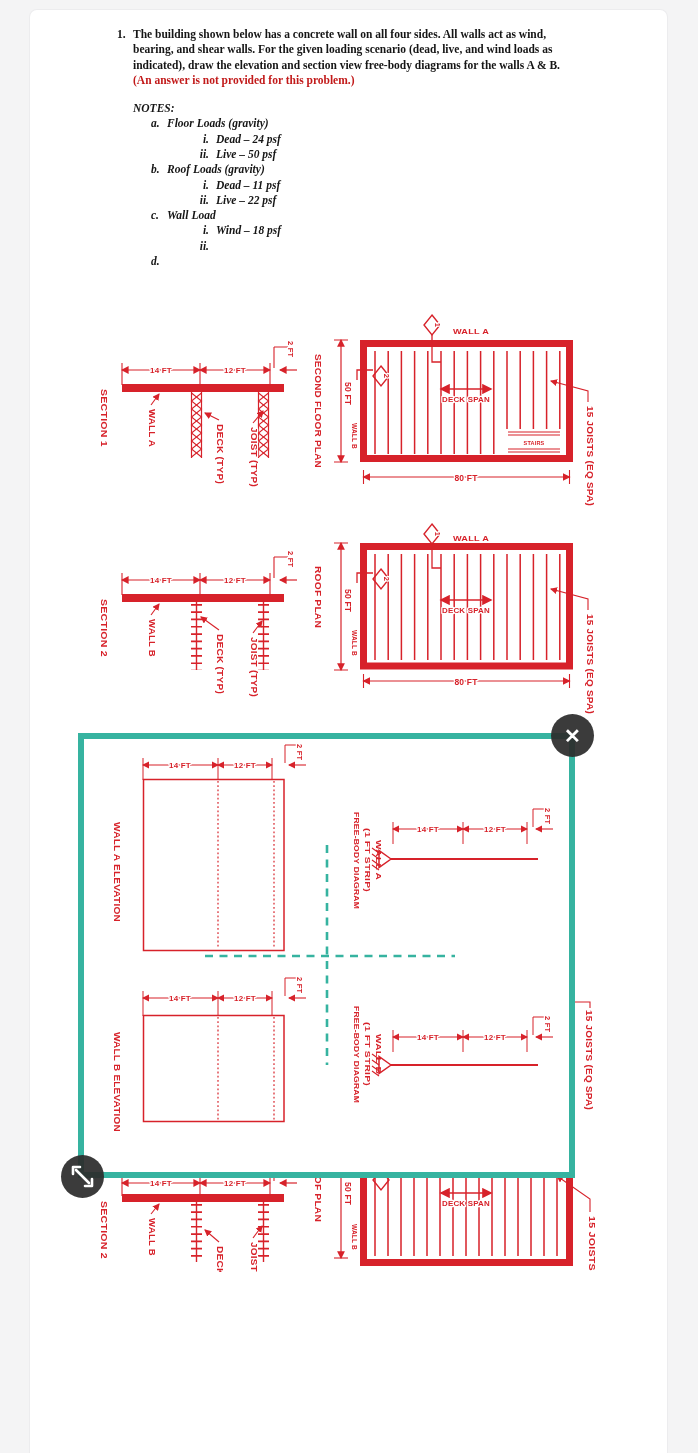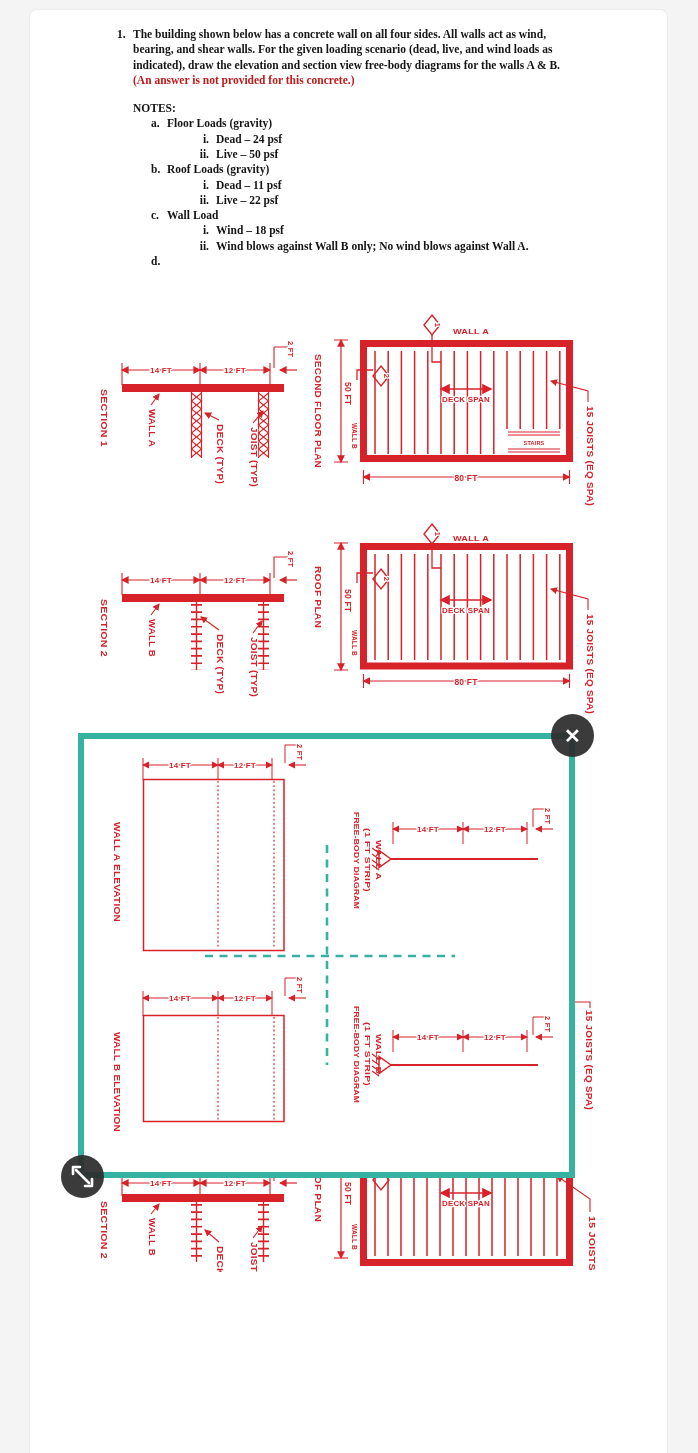--- a/index.html
+++ b/index.html
@@ -2,21 +2,21 @@
 <html><head>
 <meta charset="utf-8">
 <style>
   html,body{margin:0;padding:0;}
   .stage{position:relative;width:698px;height:1453px;background:#f4f4f5;overflow:hidden;font-family:"Liberation Sans",sans-serif;}
   .card{position:absolute;left:30px;top:10px;width:637px;height:1443px;background:#ffffff;border-radius:7px 7px 0 0;box-shadow:0 0 0 1px #ececee;z-index:0;}
   .doc{position:absolute;left:117px;top:27px;width:462px;color:#151515;font-family:"Liberation Serif",serif;font-weight:700;font-size:11.5px;line-height:1.33;z-index:2;}
   .p1{display:flex;}
   .p1 .num{width:16px;flex:none;}
   .red{color:#c21a1a;}
-  .notes{margin-top:13px;margin-left:16px;}
+  .notes{margin-top:13px;margin-left:16px;font-style:italic;}
   .note-row{display:flex;margin-left:18px;}
   .note-row .lb{width:16px;flex:none;}
   .sub-row{display:flex;margin-left:56px;}
   .sub-row .lb{width:20px;flex:none;text-align:right;margin-right:7px;}
   svg.layer{position:absolute;left:0;top:0;z-index:1;}
   svg text{font-family:"Liberation Sans",sans-serif;font-weight:700;fill:#d7222a;paint-order:stroke;stroke:#ffffff;stroke-width:2.4px;stroke-linejoin:round;letter-spacing:0.2px;}
   .rl{stroke:#d7222a;fill:none;}
   .overlay{position:absolute;left:78px;top:733px;width:497px;height:445px;background:#ffffff;border:6px solid #36b3a0;box-sizing:border-box;z-index:5;}
   .overlay svg{display:block;}
   .circle-btn{position:absolute;width:43px;height:43px;border-radius:50%;background:rgba(44,44,44,0.93);display:flex;align-items:center;justify-content:center;z-index:6;color:#ffffff;cursor:pointer;}
@@ -25,21 +25,21 @@
 </style>
 </head>
 <body>
 
 <div class="stage">
   <div class="card"></div>
 
   <div class="doc">
     <div class="p1">
       <span class="num">1.</span>
-      <span><span>The building shown below has a concrete wall on all four sides.  All walls act as wind, bearing, and shear walls.  For the given loading scenario (dead, live, and wind loads as indicated), draw the elevation and section view free-body diagrams for the walls A &amp; B. </span><span class="red">(An answer is not provided for this concrete.)</span></span>
+      <span><span>The building shown below has a concrete wall on all four sides.  All walls act as wind, bearing, and shear walls.  For the given loading scenario (dead, live, and wind loads as indicated), draw the elevation and section view free-body diagrams for the walls A &amp; B. </span><span class="red">(An answer is not provided for this problem.)</span></span>
     </div>
     <div class="notes">
       <div>NOTES:</div>
       <div class="note-row">
           <span class="lb">a.</span>
           <span>Floor Loads (gravity)</span>
         </div>
       <div class="sub-row">
           <span class="lb">i.</span>
           <span>Dead – 24 psf</span>
@@ -63,21 +63,20 @@
       <div class="note-row">
           <span class="lb">c.</span>
           <span>Wall Load</span>
         </div>
       <div class="sub-row">
           <span class="lb">i.</span>
           <span>Wind – 18 psf</span>
         </div>
       <div class="sub-row">
           <span class="lb">ii.</span>
-          <span>Wind blows against Wall B only; No wind blows against Wall A.</span>
         </div>
       <div class="note-row">
           <span class="lb">d.</span>
         </div>
     </div>
   </div>
 
   <svg class="layer" width="698" height="1453" viewBox="0 0 698 1453">
     <defs>
       <marker id="arw" viewBox="0 0 10 10" refX="8.5" refY="5" markerWidth="6.5" markerHeight="6.5" orient="auto-start-reverse">

